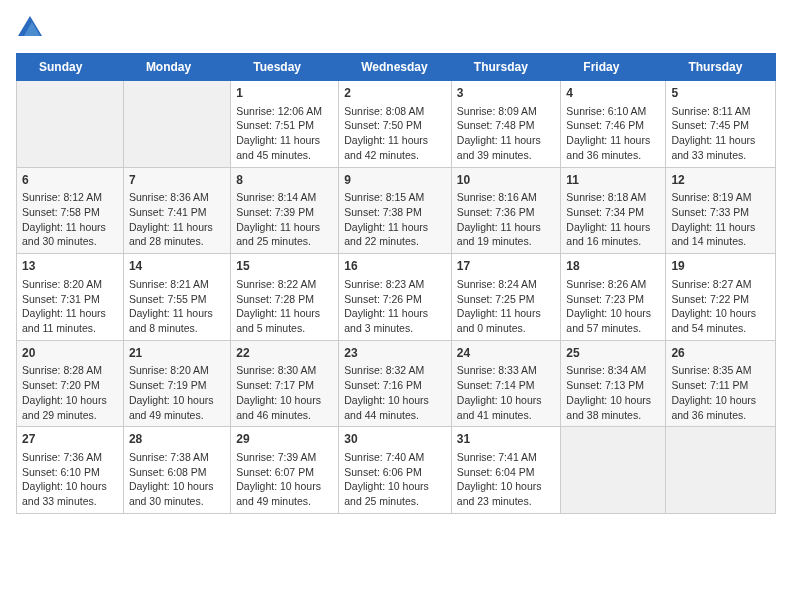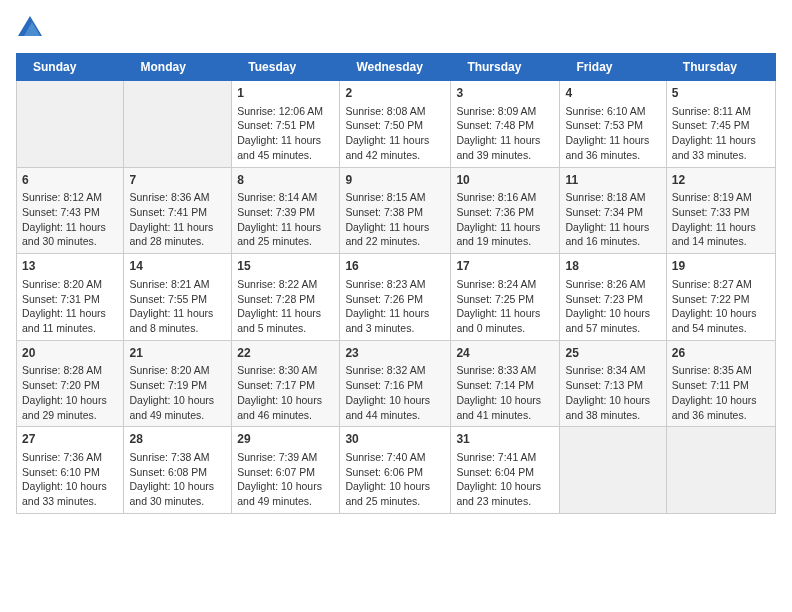--- a/index.html
+++ b/index.html
@@ -49,21 +49,21 @@
     }
     table {
       width: 100%;
       border-collapse: collapse;
       font-size: 11px;
     }
     thead tr th {
       background-color: #2b6bbf;
       color: #fff;
       text-align: left;
-      padding: 6px 16px;
+      padding: 6px 22px;
       font-size: 12px;
       border: 1px solid #2b6bbf;
     }
     tbody tr td {
       border: 1px solid #ccc;
       vertical-align: top;
       padding: 4px 5px;
       width: 113px;
       min-height: 70px;
       color: #333;
@@ -119,25 +119,25 @@
         <th>Thursday</th>
       </tr>
   </thead>
   <tbody id="calendar-body">
   <tr>
         <td class="empty"></td>
         <td class="empty"></td>
         <td><span class="day-num">1</span><span>Sunrise: 12:06 AM</span><br><span>Sunset: 7:51 PM</span><br><span>Daylight: 11 hours and 45 minutes.</span></td>
         <td><span class="day-num">2</span><span>Sunrise: 8:08 AM</span><br><span>Sunset: 7:50 PM</span><br><span>Daylight: 11 hours and 42 minutes.</span></td>
         <td><span class="day-num">3</span><span>Sunrise: 8:09 AM</span><br><span>Sunset: 7:48 PM</span><br><span>Daylight: 11 hours and 39 minutes.</span></td>
-        <td><span class="day-num">4</span><span>Sunrise: 6:10 AM</span><br><span>Sunset: 7:53 PM</span><br><span>Daylight: 11 hours and 36 minutes.</span></td>
+        <td><span class="day-num">4</span><span>Sunrise: 6:10 AM</span><br><span>Sunset: 7:46 PM</span><br><span>Daylight: 11 hours and 36 minutes.</span></td>
         <td><span class="day-num">5</span><span>Sunrise: 8:11 AM</span><br><span>Sunset: 7:45 PM</span><br><span>Daylight: 11 hours and 33 minutes.</span></td>
       </tr>
       <tr>
-        <td><span class="day-num">6</span><span>Sunrise: 8:12 AM</span><br><span>Sunset: 7:43 PM</span><br><span>Daylight: 11 hours and 30 minutes.</span></td>
+        <td><span class="day-num">6</span><span>Sunrise: 8:12 AM</span><br><span>Sunset: 7:58 PM</span><br><span>Daylight: 11 hours and 30 minutes.</span></td>
         <td><span class="day-num">7</span><span>Sunrise: 8:36 AM</span><br><span>Sunset: 7:41 PM</span><br><span>Daylight: 11 hours and 28 minutes.</span></td>
         <td><span class="day-num">8</span><span>Sunrise: 8:14 AM</span><br><span>Sunset: 7:39 PM</span><br><span>Daylight: 11 hours and 25 minutes.</span></td>
         <td><span class="day-num">9</span><span>Sunrise: 8:15 AM</span><br><span>Sunset: 7:38 PM</span><br><span>Daylight: 11 hours and 22 minutes.</span></td>
         <td><span class="day-num">10</span><span>Sunrise: 8:16 AM</span><br><span>Sunset: 7:36 PM</span><br><span>Daylight: 11 hours and 19 minutes.</span></td>
         <td><span class="day-num">11</span><span>Sunrise: 8:18 AM</span><br><span>Sunset: 7:34 PM</span><br><span>Daylight: 11 hours and 16 minutes.</span></td>
         <td><span class="day-num">12</span><span>Sunrise: 8:19 AM</span><br><span>Sunset: 7:33 PM</span><br><span>Daylight: 11 hours and 14 minutes.</span></td>
       </tr>
       <tr>
         <td><span class="day-num">13</span><span>Sunrise: 8:20 AM</span><br><span>Sunset: 7:31 PM</span><br><span>Daylight: 11 hours and 11 minutes.</span></td>
         <td><span class="day-num">14</span><span>Sunrise: 8:21 AM</span><br><span>Sunset: 7:55 PM</span><br><span>Daylight: 11 hours and 8 minutes.</span></td>

